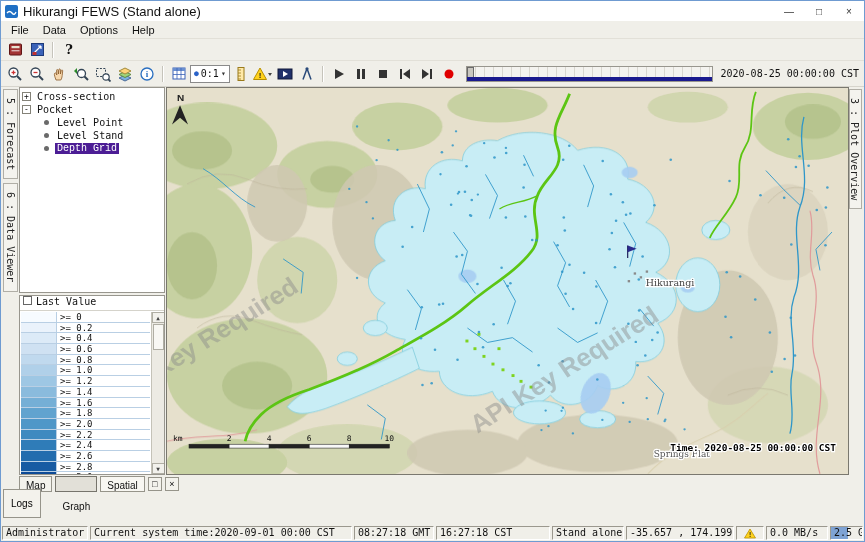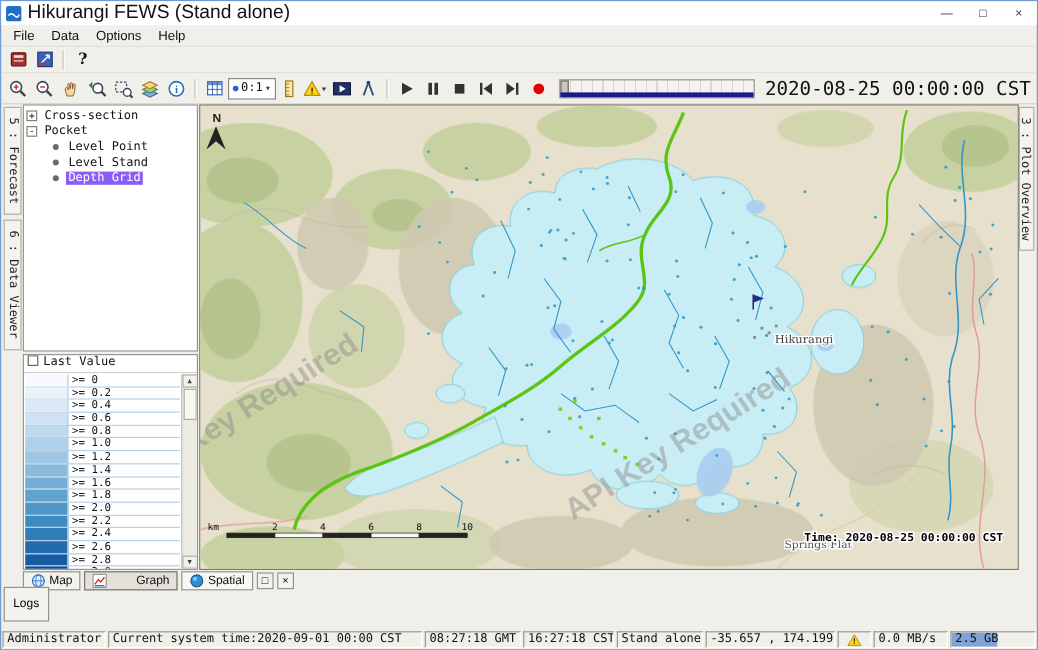--- a/index.html
+++ b/index.html
@@ -7,76 +7,76 @@
   body {
     width:865px; height:542px; overflow:hidden;
     background:#f0efe9; color:#111;
     font-family:"Liberation Sans", sans-serif; font-size:11px;
     border:1px solid #6f9bd1;
     display:flex; flex-direction:column;
   }
   
   .titlebar { height:20px; background:#ffffff; display:flex; align-items:center; padding-left:4px; flex:0 0 auto; }
   .appicon { display:flex; }
-  .title { margin-left:5px; font-size:16px; white-space:nowrap; }
+  .title { margin-left:5px; font-size:13px; white-space:nowrap; }
   .winbtns { margin-left:auto; display:flex; height:100%; }
   .wbtn { width:30px; display:flex; align-items:center; justify-content:center; font-size:10px; color:#333; }
   
   .menubar { height:18px; display:flex; align-items:center; padding-left:3px; border-bottom:1px solid #e2e0d8; flex:0 0 auto; }
   .menu { padding:1px 7px; }
   
   .toolbar { display:flex; align-items:center; flex:0 0 auto; }
   .t1 { height:22px; border-bottom:1px solid #e2e0d8; padding-left:3px; }
   .t2 { height:26px; border-bottom:1px solid #d6d4cc; padding:0 3px; }
   .icon-btn { width:22px; height:20px; display:flex; align-items:center; justify-content:center; flex:0 0 auto; }
   .icon-btn.help { font-weight:bold; font-size:13px; font-family:"DejaVu Serif", serif; }
   .tsep { width:2px; height:16px; border-left:1px solid #c6c4bb; border-right:1px solid #ffffff; margin:0 4px; flex:0 0 auto; }
   .combo { display:flex; align-items:center; gap:2px; border:1px solid #8a8a8a; background:#fff; height:18px; padding:0 3px;
            font-size:10px; font-family:"DejaVu Sans Mono", monospace; flex:0 0 auto; }
   .cdot { color:#2a62c8; font-size:8px; }
   .caret { font-size:8px; color:#333; }
   .timeline { flex:1; height:16px; margin:0 6px; border:1px solid #98968e; position:relative;
               background:repeating-linear-gradient(90deg,#f4f3ef 0 8px,#d8d6cf 8px 9px); }
   .timeline::after { content:""; position:absolute; left:0; right:0; bottom:0; height:4px; background:#1a1a8e; }
   .thumb { position:absolute; left:0; top:0; width:7px; height:100%; background:#c9c7c0; border:1px solid #6a6a6a; }
-  .tstamp { font-family:"DejaVu Sans Mono", monospace; font-size:16px; padding:0 2px; white-space:nowrap; }
+  .tstamp { font-family:"DejaVu Sans Mono", monospace; font-size:10px; padding:0 2px; white-space:nowrap; }
   
   .main { flex:1; display:flex; min-height:0; }
   .lstrip { width:17px; display:flex; flex-direction:column; flex:0 0 auto; }
   .rstrip { width:15px; display:flex; flex-direction:column; flex:0 0 auto; }
   .vtab { writing-mode:vertical-rl; background:#f4f3ee; border:1px solid #b0aea6; padding:8px 1px; margin:2px 0 2px 2px;
           font-family:"DejaVu Sans Mono", monospace; font-size:10px; color:#222; white-space:nowrap; }
   .rstrip .vtab { margin:2px 2px 2px 0; }
   .lpanel { width:148px; display:flex; flex-direction:column; padding:0 1px; flex:0 0 auto; }
   .treebox { height:206px; background:#fff; border:1px solid #98968e; padding:2px; overflow:hidden;
              font-family:"DejaVu Sans Mono", monospace; font-size:10px; }
   .trow { display:flex; align-items:center; height:13px; }
   .trow.child { padding-left:20px; }
   .expbox { width:9px; height:9px; border:1px solid #848278; background:#fff; font-size:8px; line-height:7px; text-align:center; margin-right:4px; flex:0 0 auto; }
   .bullet { width:5px; height:5px; border-radius:50%; background:#6a6a6a; margin:0 6px 0 2px; flex:0 0 auto; }
   .tlabel { white-space:nowrap; padding:0 2px; }
-  .tlabel.sel { background:#8b5cf6; color:#fff; }
+  .tlabel.sel { background:#4c1d95; color:#fff;font-family:Liberation Mono, monospace; }
   .legendbox { margin-top:2px; flex:1; background:#fff; border:1px solid #98968e; position:relative;
                font-family:"DejaVu Sans Mono", monospace; font-size:9px; overflow:hidden; }
   .lvhead { height:15px; display:flex; gap:4px; padding:0 3px; border-bottom:1px solid #d5d3cb; font-size:10px; }
   .cbx { width:9px; height:9px; border:1px solid #666; background:#fff; flex:0 0 auto; }
   .ltable { position:absolute; left:1px; right:14px; top:16px; }
   .lrow { display:flex; height:10.7px; border-bottom:1px solid #b9cfe4; align-items:stretch; }
   .swatch { width:36px; border-right:1px solid #b9cfe4; flex:0 0 auto; }
   .llabel { padding-left:3px; line-height:10px; white-space:nowrap; }
   .lscroll { position:absolute; right:0; top:16px; bottom:0; width:13px; background:#eceae3; border-left:1px solid #c4c2b8;
              display:flex; flex-direction:column; align-items:center; }
   .sarr { height:11px; width:13px; border:1px solid #b0aea4; background:#f2f1ec; display:flex; align-items:center; justify-content:center; font-size:6px; color:#444; flex:0 0 auto; }
   .sthumb { width:11px; height:26px; border:1px solid #b0aea4; background:#f8f7f3; margin-top:1px; flex:0 0 auto; }
   .sspace { flex:1; }
   .mapbox { flex:1; position:relative; border:1px solid #7a786f; background:#e6e0cc; min-width:0; }
   .mapbox svg { display:block; width:100%; height:100%; }
   
   .tabrow { height:18px; display:flex; align-items:center; gap:3px; padding-left:18px; flex:0 0 auto; }
-  .btab { display:flex; align-items:center; gap:3px; height:16px; padding:0 6px; border:1px solid #96948a; background:#f3f2ec; font-size:10px; }
+  .btab { display:flex; align-items:center; gap:3px; height:16px; padding:0 6px; border:1px solid #96948a; background:#f3f2ec; font-size:10px;flex-direction:column; }
   .btab.pressed { background:#e2e0d8; border-color:#76746c;gap:24px; }
   .btab.active { background:#f8f7f2; }
   .pbtn { width:14px; height:14px; border:1px solid #96948a; background:#f3f2ec; display:flex; align-items:center; justify-content:center; font-size:9px; }
   .logsrow { height:20px; display:flex; align-items:center; padding-left:2px; flex:0 0 auto; }
   .logsbtn { height:29px; font-size:10px; border:1px solid #96948a; background:#f3f2ec; padding:0 7px; font-family:inherit; }
   .statusbar { height:16px; display:flex; gap:2px; padding:1px; flex:0 0 auto;margin-top:12px; }
   .scell { border:1px solid; border-color:#9b988e #ffffff #ffffff #9b988e; padding:0 3px;
            font-family:"DejaVu Sans Mono", monospace; font-size:10px; line-height:12px; white-space:nowrap; overflow:hidden; flex:0 0 auto; }
   .warncell { display:flex; align-items:center; justify-content:center; }
   .memcell { position:relative; flex:1 1 auto; }
@@ -672,21 +672,21 @@
 </div>
 
 <div class="logsrow">
   <button class="logsbtn">Logs</button>
 </div>
 
 <div class="statusbar">
   <span class="scell" style="width:86px">Administrator</span>
   <span class="scell" style="width:262px">Current system time:2020-09-01 00:00 CST</span>
   <span class="scell" style="width:80px">08:27:18 GMT</span>
-  <span class="scell" style="width:76px">16:27:18 CST</span>
+  <span class="scell" style="width:114px">16:27:18 CST</span>
   <span class="scell" style="width:72px">Stand alone</span>
   <span class="scell" style="width:108px">-35.657 , 174.199</span>
   <span class="scell warncell" style="width:28px">
     <svg width="12" height="11">
         <path d="M6,1 L11.5,10 L0.5,10 Z" fill="#ffd21c" stroke="#b89000" stroke-width="0.8"></path>
         <text x="6" y="9" font-size="7" text-anchor="middle" font-weight="bold" fill="#222">!</text>
       </svg>
   </span>
   <span class="scell" style="width:62px">0.0 MB/s</span>
   <span class="scell memcell">

